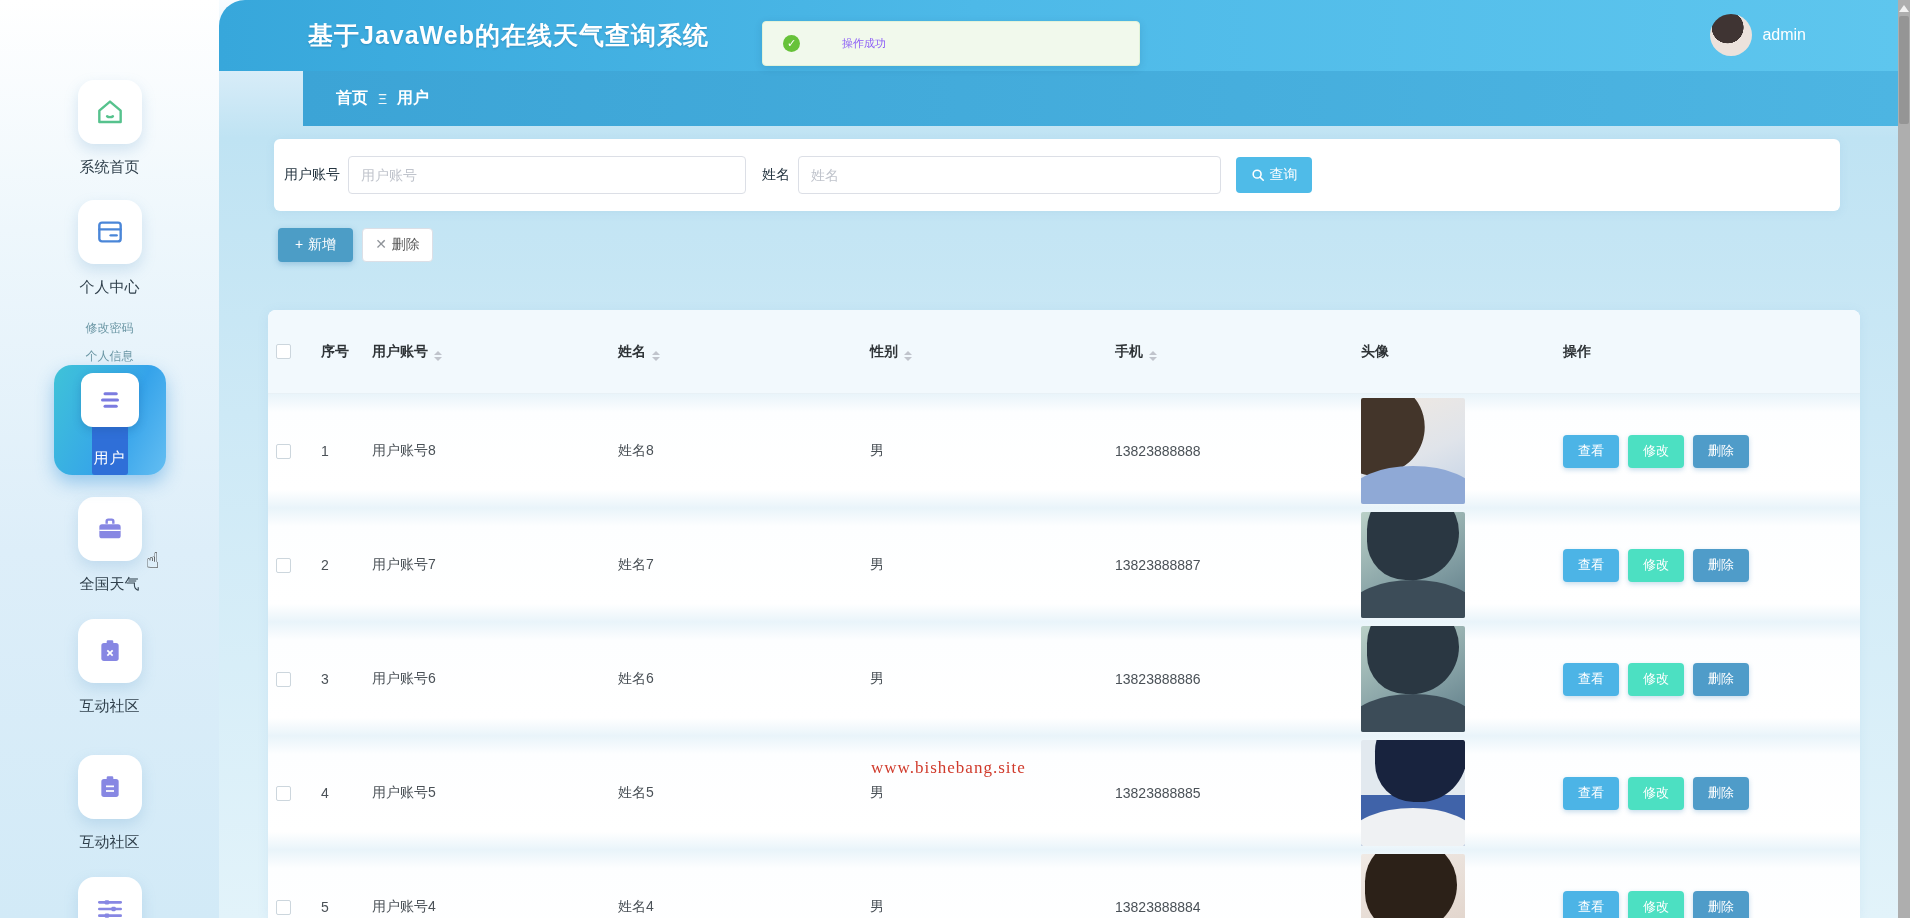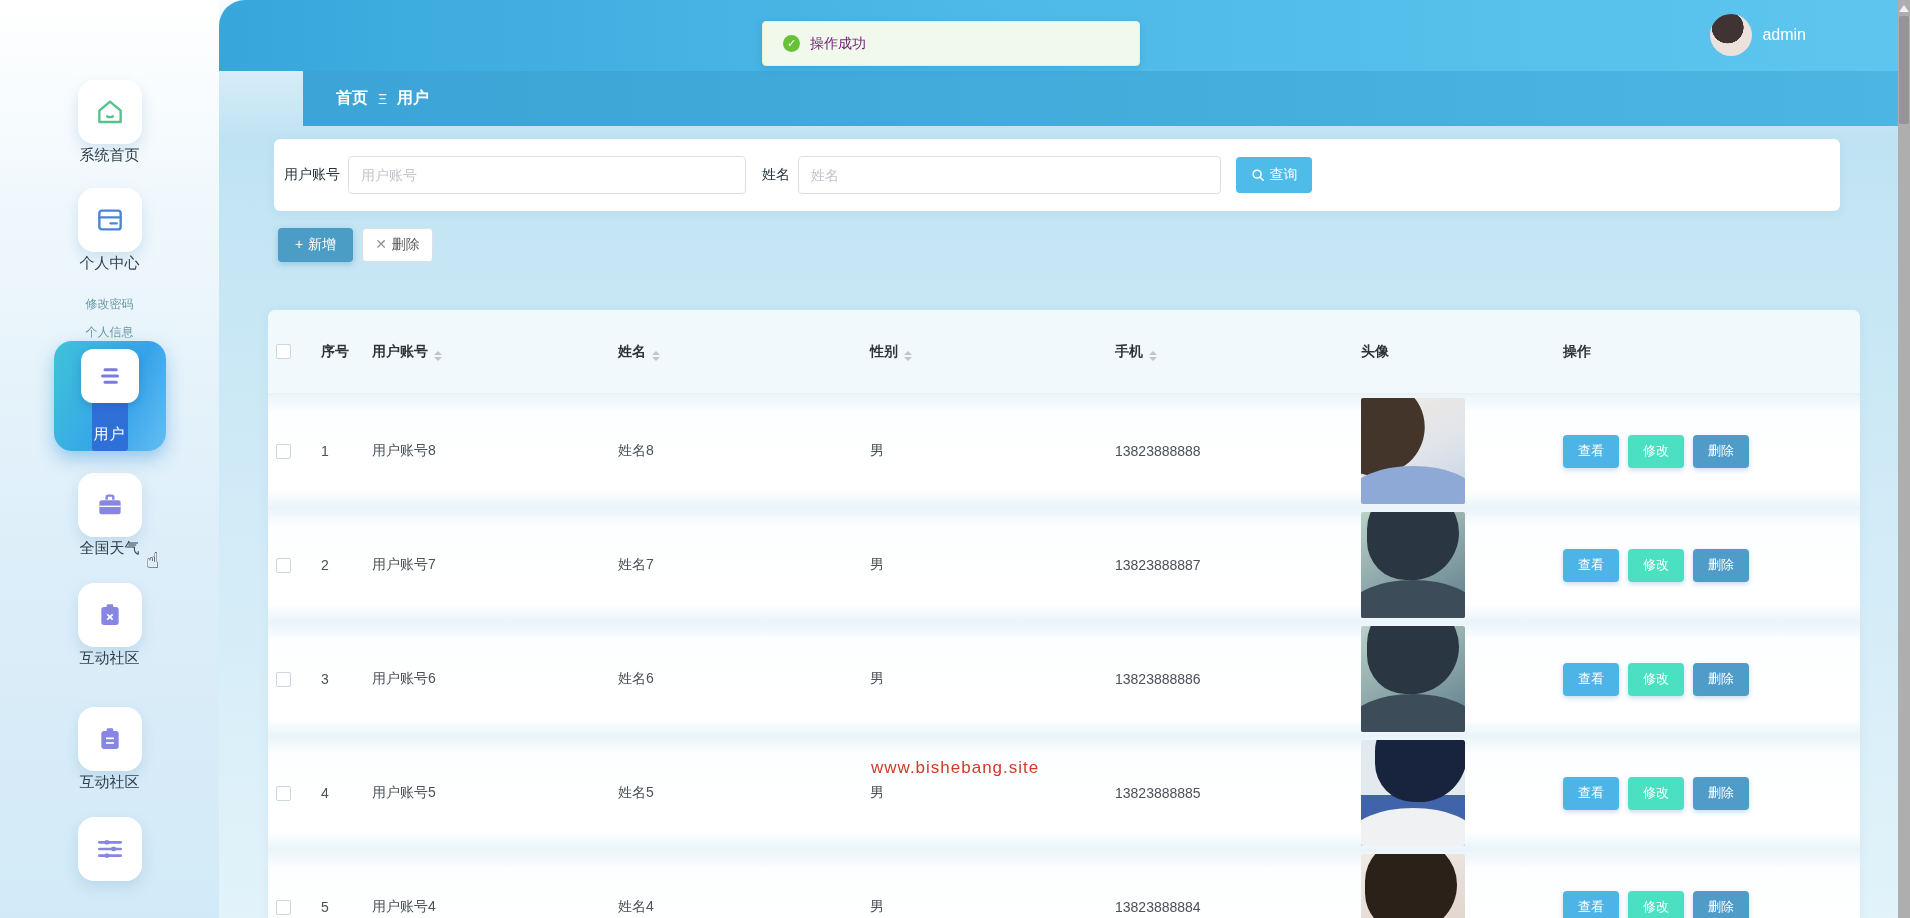--- a/index.html
+++ b/index.html
@@ -5,21 +5,21 @@
   * { margin:0; padding:0; box-sizing:border-box; }
   html,body { width:1910px; height:918px; overflow:hidden;
     font-family:"Liberation Sans","DejaVu Sans",sans-serif; }
   .app { position:relative; width:1910px; height:918px; display:flex; padding-right:12px;
     background:#d9edf8; }
 
   
   .sidebar { width:219px; flex:none; height:100%; position:relative; z-index:3;
     background:linear-gradient(180deg,#ffffff 0%,#eef7fc 25%,#ddeef9 60%,#d2eaf7 100%);
     display:flex; flex-direction:column; align-items:center; padding-top:80px; }
-  .nav-item { display:flex; flex-direction:column; align-items:center; gap:2px; cursor:pointer;justify-content:flex-end; }
+  .nav-item { display:flex; flex-direction:column; align-items:center; gap:14px; cursor:pointer;justify-content:flex-end; }
   .icon-box { width:64px; height:64px; background:#fff; border-radius:16px;
     box-shadow:0 6px 14px rgba(120,170,210,.28); display:flex; align-items:center; justify-content:center; }
   .nav-label { font-size:15px; color:#30404c; line-height:18px; }
   .sub-link { font-size:12px; color:#6d98a6; line-height:18px; cursor:pointer; }
   .mb24{margin-bottom:24px}.mb12{margin-bottom:23px}.mb10{margin-bottom:10px}.mb14{margin-bottom:0}
   .mb22{margin-bottom:22px}.mb26{margin-bottom:26px}.mb40{margin-bottom:40px}
   .active-card { width:112px; height:110px; border-radius:18px; position:relative;
     background:linear-gradient(115deg,#3fc3d8 0%,#35a3ea 60%,#64bef2 100%);
     box-shadow:0 8px 18px rgba(60,150,220,.45); }
   .active-ribbon { position:absolute; left:50%; transform:translateX(-50%); top:54px; bottom:0;
@@ -36,21 +36,21 @@
     background:linear-gradient(180deg,#f7fcff 0%,#d7ecf8 8%,#bfe3f3 15%,#cde9f6 45%,#e2f3fa 100%); }
   .topbar { height:71px; background:linear-gradient(90deg,#37a7db 0%,#4db9e8 45%,#5ec6ee 100%);
     border-top-left-radius:26px; position:relative; display:flex; align-items:center; }
   .page-title { color:#fff; font-size:25px; font-weight:700; letter-spacing:1px; margin-left:89px;
     text-shadow:0 1px 2px rgba(0,60,110,.25); }
   .toast { position:absolute; left:543px; top:21px; width:378px; height:45px; background:#f1f9ec;
     border:1px solid #e2f3d9; border-radius:4px; display:flex; align-items:center; padding-left:20px;
     gap:10px; box-shadow:0 2px 8px rgba(0,40,80,.12); }
   .toast-dot { width:17px; height:17px; border-radius:50%; background:#67c23a; color:#fff;
     font-size:11px; line-height:17px; text-align:center; flex:none; }
-  .toast-text { font-size:14px; color:#701a75; }
+  .toast-text { font-size:11px; color:#8b5cf6;margin-left:32px; }
   .userbox { position:absolute; right:92px; top:14px; display:flex; align-items:center; gap:10px; cursor:pointer; }
   .user-avatar { width:42px; height:42px; border-radius:50%; flex:none;
     background:radial-gradient(circle at 42% 32%,#3f3433 0 42%,#ece2dc 43% 100%); }
   .user-name { color:#fff; font-size:16px; }
 
   .crumb-band { height:55px;padding-left:36px; }
   .breadcrumb { margin-left:48px; height:55px; background:linear-gradient(90deg,#3ca4d6,#4db5e2);
     display:flex; align-items:center; padding-left:33px; gap:10px; color:#fff; font-size:16px;
     font-weight:700; }
   .breadcrumb .sep { font-weight:400; opacity:.9; font-size:14px; }
@@ -113,21 +113,21 @@
   .portrait-2, .portrait-3 { background:linear-gradient(150deg,#bad0c7 0%,#7e9aa0 65%,#5c7a86 100%); }
   .portrait-2::before, .portrait-3::before { background:#2a3742; left:6px; top:-24px; }
   .portrait-2::after,  .portrait-3::after  { background:#3c4c58; }
   .portrait-4 { background:linear-gradient(180deg,#e2e9ef 0 52%,#4063a9 52% 100%); }
   .portrait-4::before { background:#18233e; left:14px; top:-30px; }
   .portrait-4::after  { background:#eff1f3; }
   .portrait-5 { background:linear-gradient(160deg,#f0eae5 0%,#ddcec4 100%); }
   .portrait-5::before { background:#2c2118; left:4px; top:-14px; }
   .portrait-5::after  { background:#cdbfc0; }
 
-  .watermark { position:absolute; left:603px; top:448px; font-family:Liberation Sans, sans-serif;
+  .watermark { position:absolute; left:603px; top:448px; font-family:Liberation Serif, serif;
     font-size:17px; color:#d03a2b; letter-spacing:1px; z-index:5; }
 
   
   .page-scrollbar { position:absolute; right:0; top:0; width:12px; height:918px; background:#aeaeae; z-index:10; }
   .sb-arrow { width:0; height:0; border-left:5px solid transparent; border-right:5px solid transparent;
     border-bottom:7px solid #f2f2f2; margin:5px auto 4px; }
   .sb-thumb { width:10px; height:108px; margin:0 auto; background:#959595; border-radius:2px; }
 
   svg { display:block; }
 </style>
@@ -223,20 +223,21 @@
         </svg>
       </div>
     </div>
 
     <div class="cursor-glyph">☝</div>
   </aside>
 
   <main class="main">
 
     <header class="topbar">
+      <h1 class="page-title">基于JavaWeb的在线天气查询系统</h1>
       <div class="toast">
         <span class="toast-dot">✓</span>
         <span class="toast-text">操作成功</span>
       </div>
       <div class="userbox">
         <span class="user-avatar"></span>
         <span class="user-name">admin</span>
       </div>
     </header>
 

